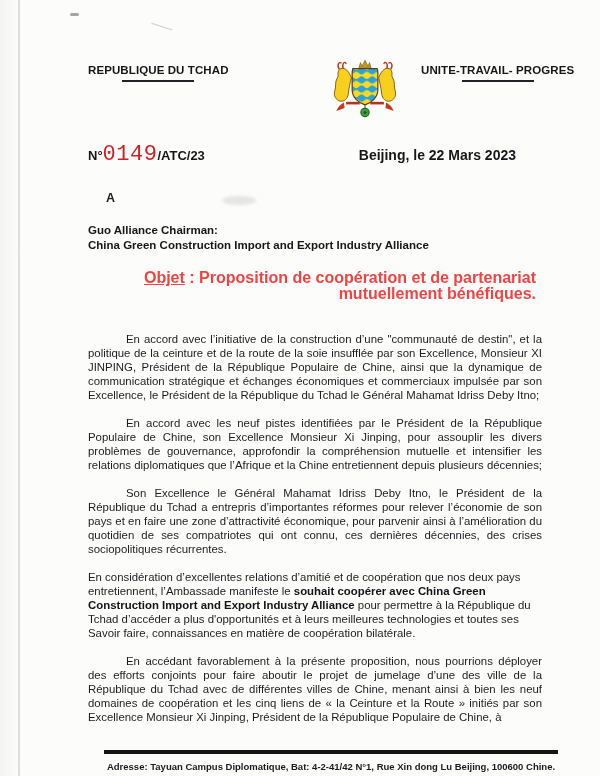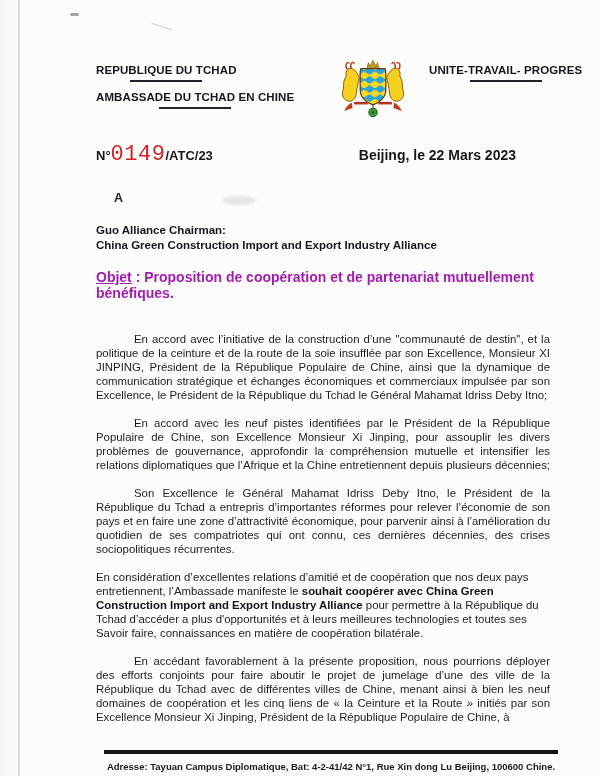--- a/index.html
+++ b/index.html
@@ -33,21 +33,21 @@
     position: absolute; left: 150px; top: 26px; width: 22px; height: 7px;
     border-top: 1px solid rgba(100,100,100,0.3);
     transform: rotate(18deg);
   }
   .scan-smudge {
     position: absolute; left: 222px; top: 196px; width: 34px; height: 9px;
     background: rgba(130,130,140,0.18);
     filter: blur(1.5px); border-radius: 50%;
   }
 
-  .content { position: relative; padding: 64px 60px 0 88px; margin-left: 8px; }
+  .content { position: relative; padding: 64px 60px 0 88px; }
 
   
   .header { display: flex; align-items: flex-start; }
   .h-left { width: 237px; flex: none; }
   .hgroup { width: max-content; margin-bottom: 9px; }
   .h-title { font-weight: bold; font-size: 11.5px; letter-spacing: 0.1px; color: #17171b; }
   .h-rule { height: 2px; background: #232327; width: 72px; margin: 4px auto 0; }
   .h-emblem { flex: none; width: 80px; display: flex; justify-content: center; margin-top: -6px; }
   .h-right { margin-left: 16px; }
 
@@ -59,21 +59,21 @@
     font-size: 22px; color: #cf2127; font-weight: 500;
     letter-spacing: 0.5px;
   }
   .dateline { margin-left: auto; margin-right: 24px; font-weight: bold; font-size: 14px; color: #17171b; }
 
   
   .salutation { margin-top: 24px; margin-left: 18px; font-weight: bold; font-size: 12.5px; }
   .recipient { margin-top: 18px; font-weight: bold; font-size: 11.5px; line-height: 15px; color: #17171b; }
 
   
-  .subject { margin-top: 17px; font-weight: bold; font-size: 14px; line-height: 15.5px; max-width: 448px; color: #a21caf; }
+  .subject { margin-top: 17px; font-weight: bold; font-size: 16px; line-height: 15.5px; max-width: 448px; color: #ef4444; text-align: right; }
   .subject-label { text-decoration: underline; }
 
   
   .body { margin-top: 31px; width: 454px; font-size: 11.4px; line-height: 14px; color: #1d1d21; }
   .body p { margin-bottom: 14px; }
   .body p.indent { text-indent: 38px; text-align: justify; }
   .body p.noindent { text-align: left; }
   .body .b { font-weight: bold; color: #141418; }
 
   
@@ -94,24 +94,20 @@
   <div class="scan-speck"></div>
   <div class="scan-crease"></div>
   <div class="scan-smudge"></div>
 
   <div class="content">
 
     <div class="header">
       <div class="h-left">
         <div class="hgroup">
           <div class="h-title">REPUBLIQUE DU TCHAD</div>
-          <div class="h-rule"></div>
-        </div>
-        <div class="hgroup">
-          <div class="h-title">AMBASSADE DU TCHAD EN CHINE</div>
           <div class="h-rule"></div>
         </div>
       </div>
 
       <div class="h-emblem">
         <svg width="76" height="62" viewBox="0 0 100 82" aria-hidden="true">
           <defs>
             <pattern id="wv" width="14" height="12" patternUnits="userSpaceOnUse">
               <rect width="14" height="12" fill="#ffd91c"></rect>
               <path d="M0,2 Q3.5,-1.5 7,2 T14,2 L14,8 Q10.5,4.5 7,8 T0,8 Z" fill="#2aa3d8"></path>

